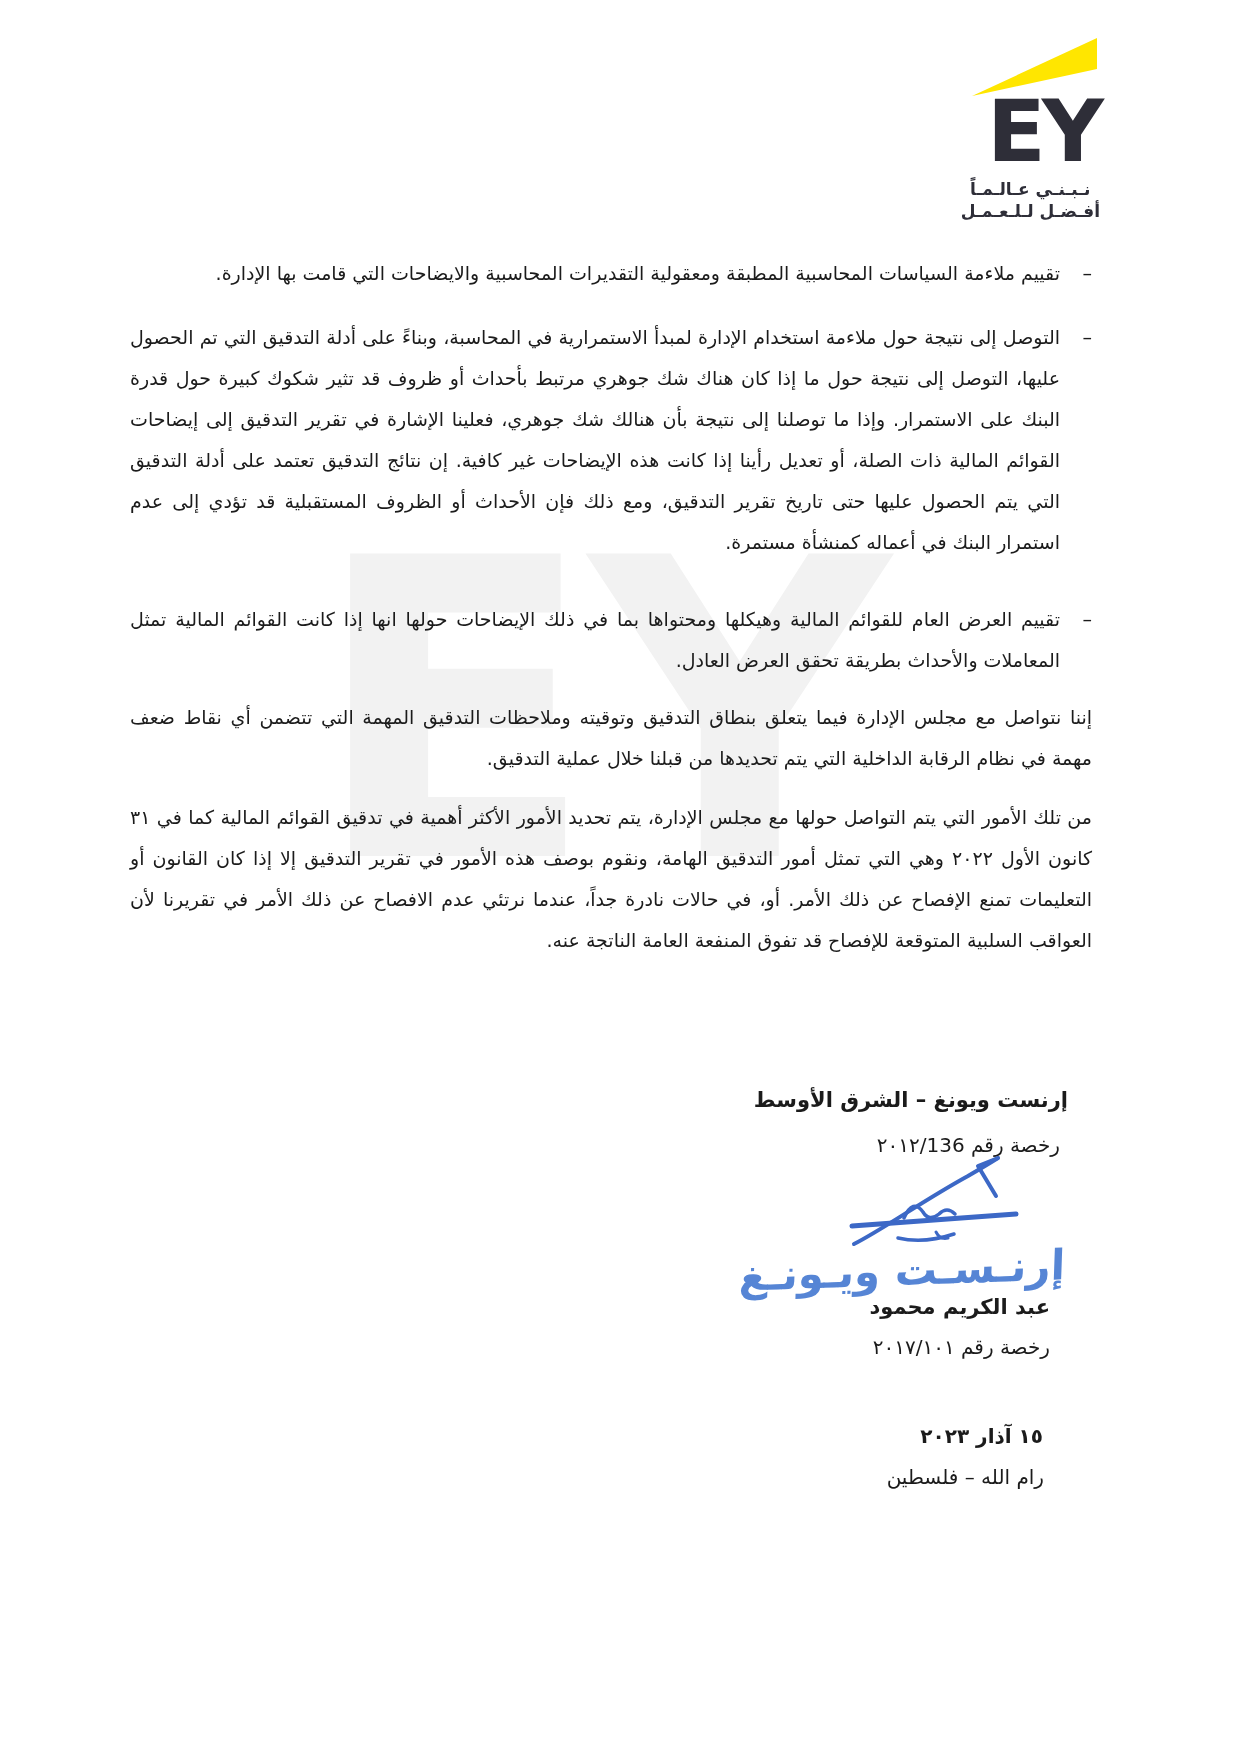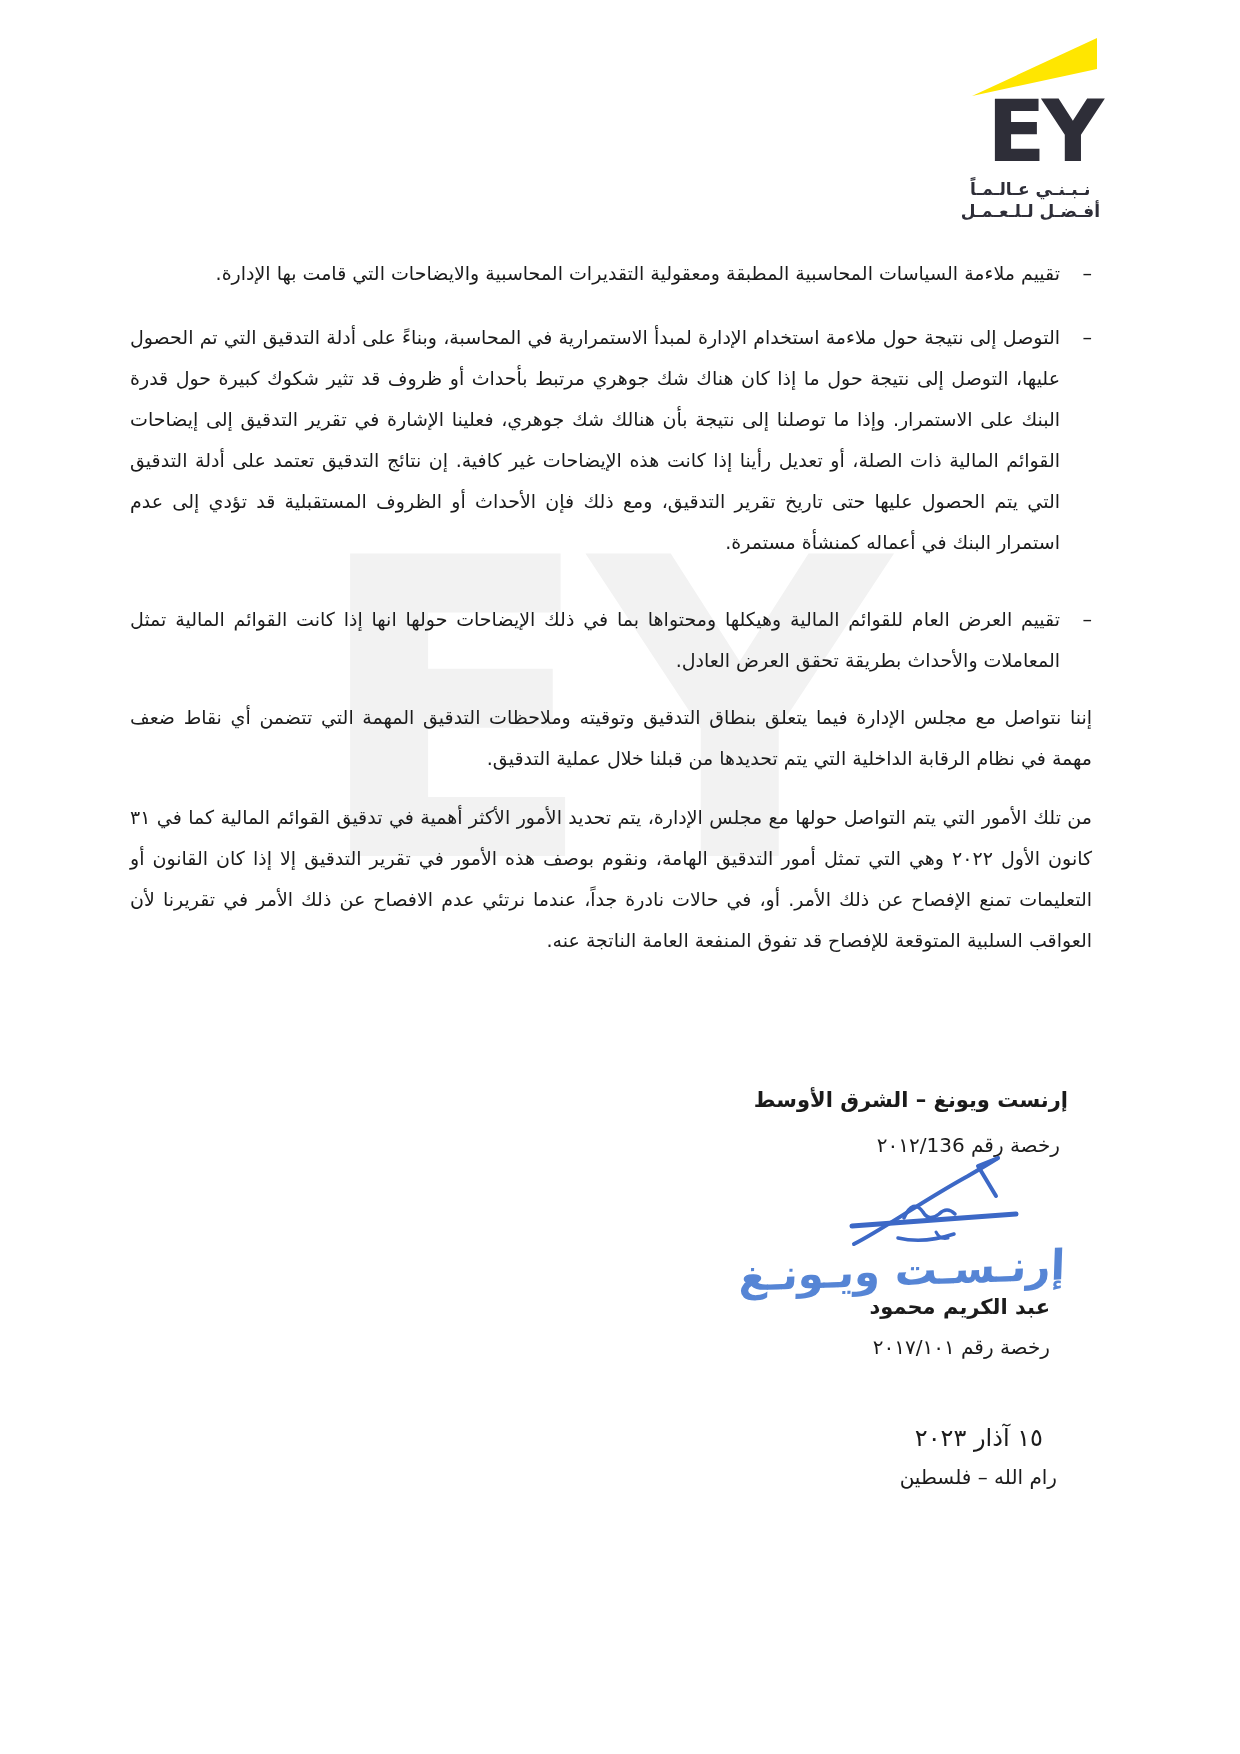--- a/index.html
+++ b/index.html
@@ -90,24 +90,24 @@
     position:absolute; top:1295px; right:190px;
     font-size:21px; font-weight:bold; z-index:3;
   }
   .sig-partner-license {
     position:absolute; top:1335px; right:190px;
     font-size:20px; z-index:3;text-align:right;
   }
   
   .footer-date {
     position:absolute; top:1424px; right:197px;
-    font-size:24px; z-index:1;
+    font-size:20px; z-index:1;font-weight:bold;
   }
   .footer-location {
-    position:absolute; top:1465px; right:183px;
+    position:absolute; top:1465px; right:196px;
     font-size:20px; z-index:1;
   }
 </style>
 </head>
 <body>
 
 <div class="page">
 
   <div class="watermark">EY</div>
 

